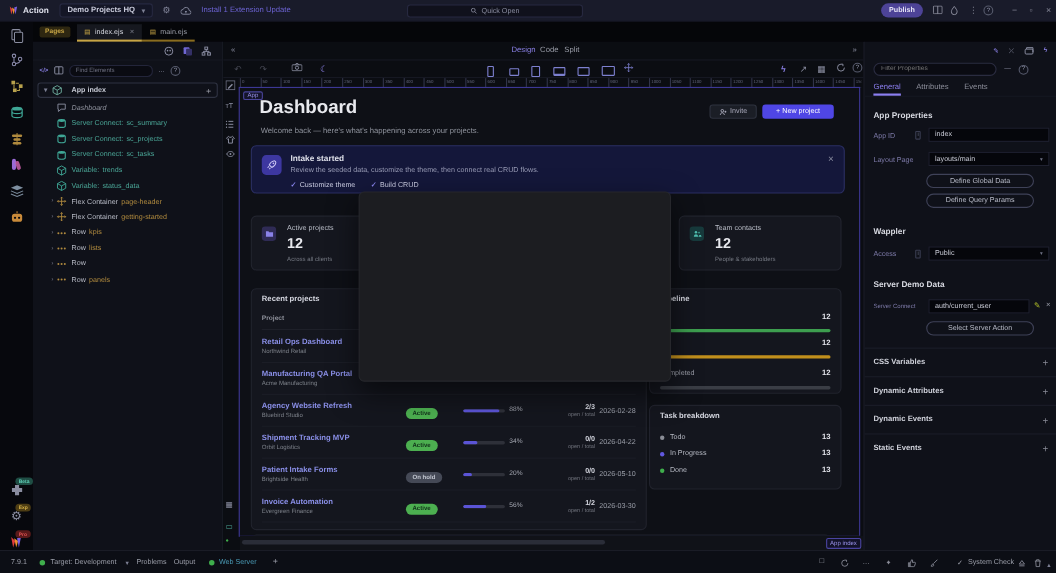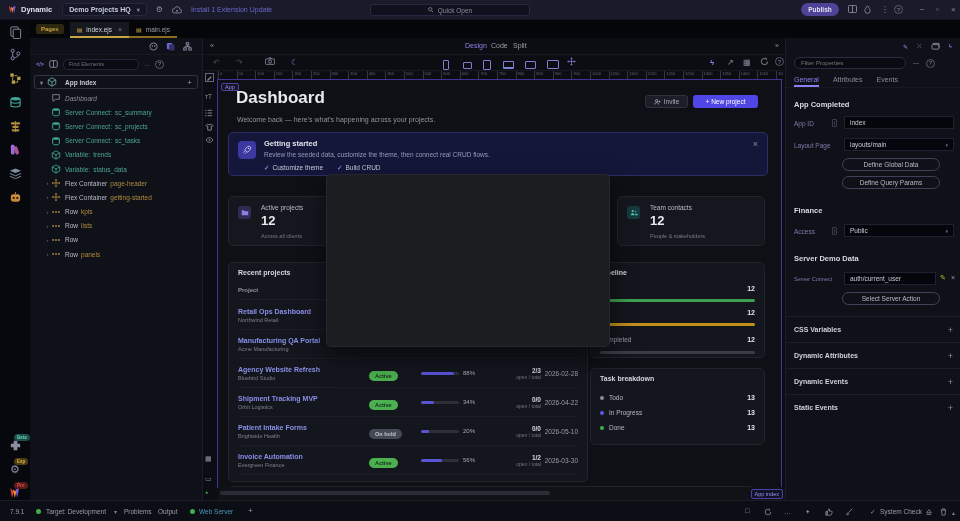--- a/index.html
+++ b/index.html
@@ -136,21 +136,21 @@
 <body>
 
 <div id="topbar" class="abs">
   <span style="margin:0 4px 0 8px">
     <svg width="9" height="9" viewBox="0 0 10 10">
         <path d="M1 1l1.5 8L4 4z" fill="#e23d3d"></path>
         <path d="M3.2 2l1.6 7L6.2 4z" fill="#f0922e"></path>
         <path d="M5.4 2l1.4 7L8.4 1z" fill="#7b5fe0"></path>
       </svg>
   </span>
-  <span class="brand">Dynamic</span>
+  <span class="brand">Action</span>
   <div class="proj-sel">
     <span>Demo Projects HQ</span>
     <span class="caret">▾</span>
   </div>
   <span class="tb-ic">⚙</span>
   <span class="tb-ic">
     <svg width="10" height="8" viewBox="0 0 12 9">
         <path d="M3 8a2.6 2.6 0 010-5.2A3.4 3.4 0 019.6 4 2 2 0 019.6 8z" fill="none" stroke="#8b8ea3"></path>
         <path d="M6 7V4.6M5 5.6l1-1 1 1" stroke="#8b8ea3" fill="none"></path>
       </svg>
@@ -579,21 +579,21 @@
     </div>
     <div class="btn-newproj">+ New project</div>
 
     <div class="gs-card">
       <span class="gs-rocket">
           <svg width="10" height="10" viewBox="0 0 12 12">
             <path d="M8.5 1.5c-2.4.4-4.2 2-5.2 4.4l2.8 2.8c2.4-1 4-2.8 4.4-5.2.1-.9-1.1-2.1-2-2zM3 7.5L1.5 9M4.5 9L3.5 10.5" stroke="#cfcaf5" fill="none" stroke-width="1.1"></path>
             <circle cx="7.8" cy="4.2" r=".9" fill="#cfcaf5"></circle>
           </svg>
         </span>
-      <span class="gs-title">Getting started</span>
+      <span class="gs-title">Intake started</span>
       <span class="gs-desc">Review the seeded data, customize the theme, then connect real CRUD flows.</span>
       <div class="gs-checks">
         <span><span class="chk">✓</span><span>Customize theme</span></span>
         <span><span class="chk">✓</span><span>Build CRUD</span></span>
       </div>
       <span class="gs-close">×</span>
     </div>
 
     <div class="stat-card" style="left:10px; width:130px">
       <span class="stat-ic" style="background:#2f2b55">
@@ -793,35 +793,35 @@
     <span class="mini">—</span>
     <span class="qmark">?</span>
   </div>
   <div class="pr-tabs">
     <span class="pr-tab active">General</span>
     <span class="pr-tab">Attributes</span>
     <span class="pr-tab">Events</span>
   </div>
 
   <div style="position:relative; height:410px">
-    <span class="pr-h" style="top:12px">App Completed</span>
+    <span class="pr-h" style="top:12px">App Properties</span>
     <span class="pr-label" style="top:32px">App ID</span>
     <span class="info-ic" style="left:46px; top:31px">i</span>
     <div class="pr-input" style="left:58px; top:28px; width:110px">
         <span>index</span>
       </div>
     <span class="pr-label" style="top:54px">Layout Page</span>
     <div class="pr-input pr-select" style="left:58px; top:50px; width:110px">
         <span>layouts/main</span>
         <span class="caret2">▾</span>
       </div>
     <div class="pr-btn" style="left:56px; top:70px; width:98px">Define Global Data</div>
     <div class="pr-btn" style="left:56px; top:88px; width:98px">Define Query Params</div>
 
-    <span class="pr-h" style="top:118px">Finance</span>
+    <span class="pr-h" style="top:118px">Wappler</span>
     <span class="pr-label" style="top:140px">Access</span>
     <span class="info-ic" style="left:46px; top:139px">i</span>
     <div class="pr-input pr-select" style="left:58px; top:136px; width:110px">
         <span>Public</span>
         <span class="caret2">▾</span>
       </div>
 
     <span class="pr-h" style="top:166px">Server Demo Data</span>
     <span class="pr-label" style="top:188px; font-size:5.5px">Server Connect</span>
     <div class="pr-input" style="left:58px; top:184px; width:92px">

